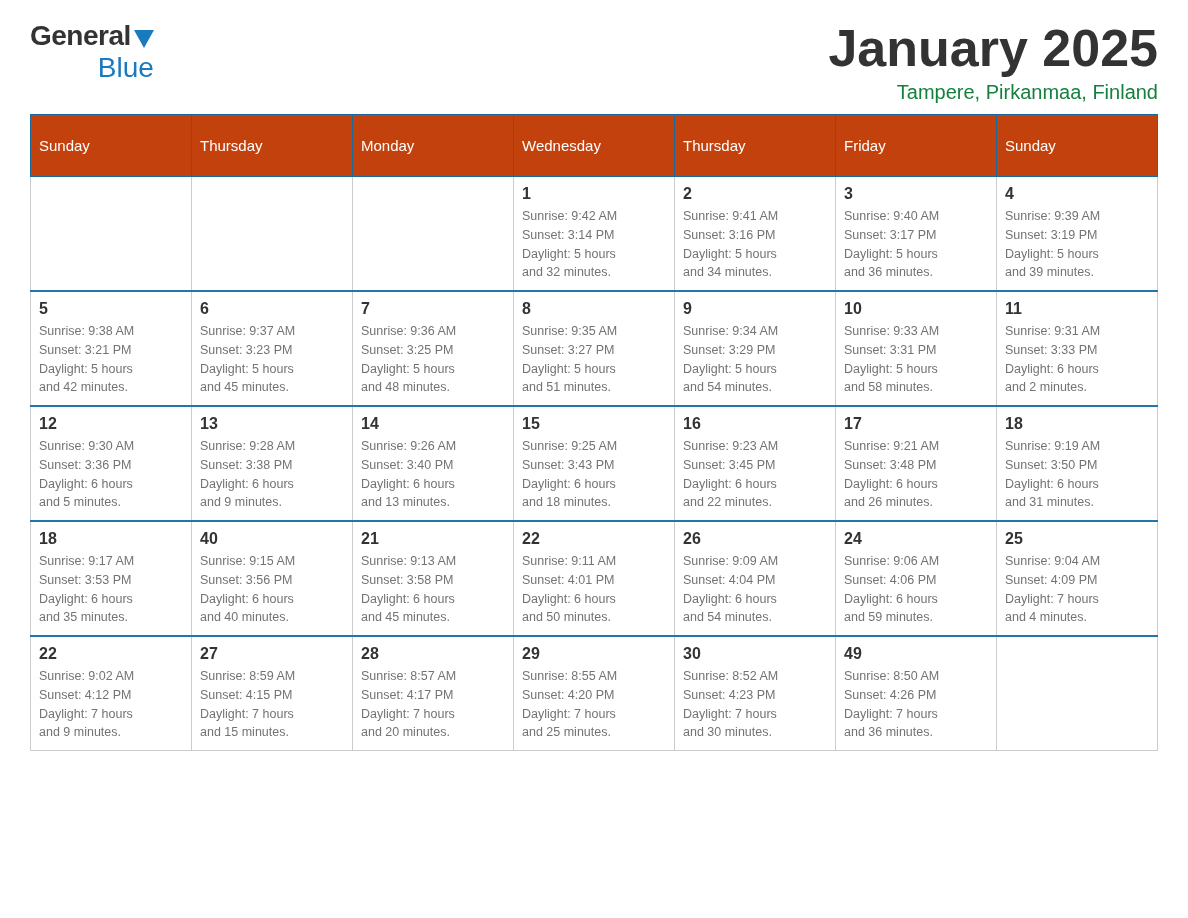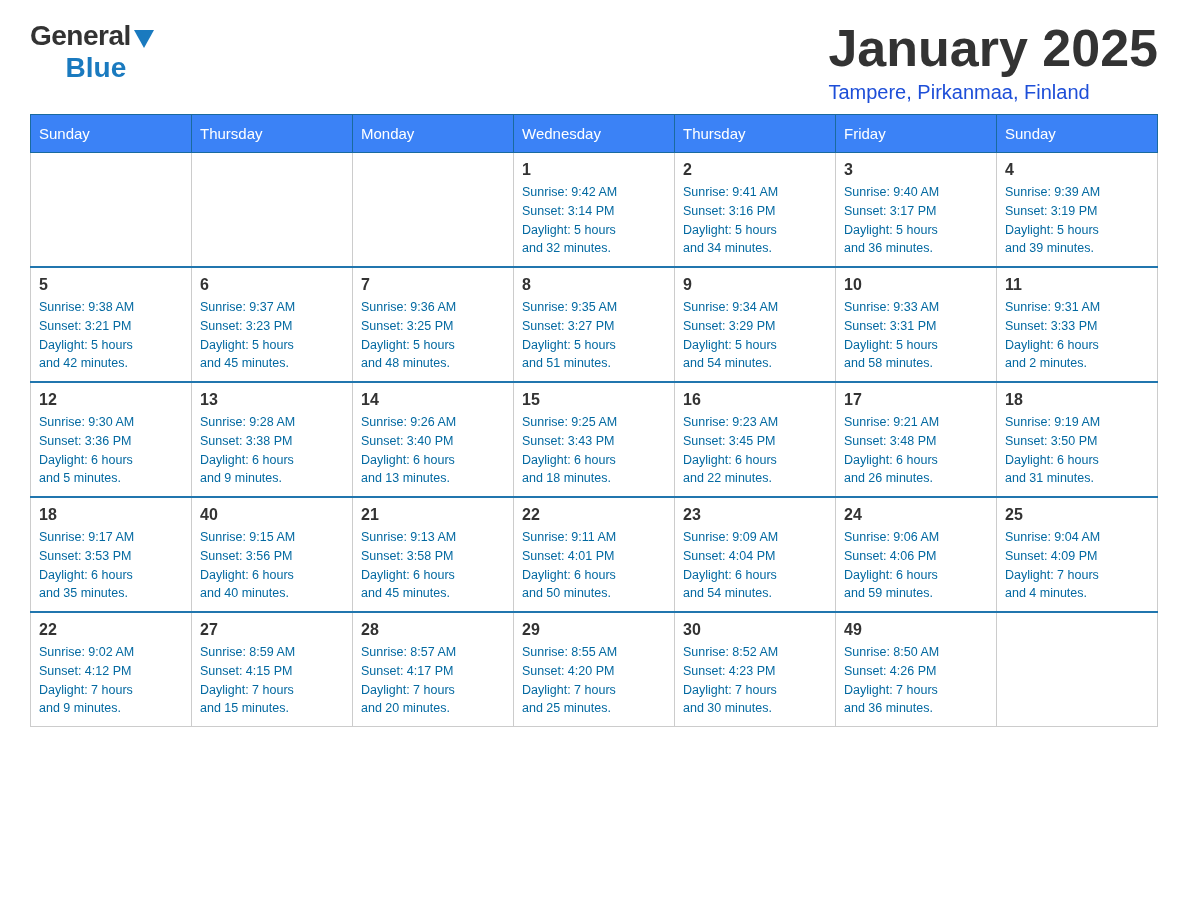--- a/index.html
+++ b/index.html
@@ -12,21 +12,21 @@
     }
     .header {
       display: flex;
       justify-content: space-between;
       align-items: flex-start;
       margin-bottom: 10px;
     }
     .logo {
       display: flex;
       flex-direction: column;
-      align-items: center;
+      align-items: flex-end;
     }
     .logo-top {
       display: flex;
       align-items: center;
     }
     .logo-general {
       font-size: 28px;
       font-weight: bold;
       color: #333;
       letter-spacing: -0.5px;
@@ -35,47 +35,47 @@
       width: 0;
       height: 0;
       border-left: 10px solid transparent;
       border-right: 10px solid transparent;
       border-top: 18px solid #1a7abf;
       margin-left: 3px;
       margin-top: 5px;
     }
     .logo-blue {
       font-size: 28px;
-      font-weight: bold;
+      font-weight: normal;
       color: #1a7abf;
       margin-left: 8px;
     }
     .title-section {
-      text-align: left;
+      text-align: right;
     }
     .month-title {
       font-size: 52px;
       font-weight: bold;
       color: #333;
       line-height: 1.1;
     }
     .location {
       font-size: 20px;
-      color: #1d4ed8;
+      color: #15803d;
       margin-top: 4px;
     }
     .calendar {
       width: 100%;
       border-collapse: collapse;
       margin-top: 10px;
     }
     .calendar th {
-      background-color: #3b82f6;
+      background-color: #c2410c;
       color: #fff;
-      padding: 10px 8px;
+      padding: 22px 8px;
       font-size: 15px;
       font-weight: normal;
       text-align: left;
       border: 1px solid #1a6a9e;
     }
     .calendar td {
       border: 1px solid #ccc;
       vertical-align: top;
       padding: 8px;
       width: calc(100% / 7);
@@ -83,21 +83,21 @@
     }
     .day-number {
       font-size: 16px;
       font-weight: bold;
       color: #333;
       display: block;
       margin-bottom: 4px;
     }
     .day-info {
       font-size: 12.5px;
-      color: #0369a1;
+      color: #737373;
       line-height: 1.5;
     }
     .empty-cell {
       background: #fff;
     }
     .row-separator {
       border-top: 2px solid #2176ae !important;
     }
   </style>
 </head>
@@ -222,21 +222,21 @@
         </td>
         <td class="row-separator">
           <span class="day-number">21</span>
           <div class="day-info">Sunrise: 9:13 AM<br>Sunset: 3:58 PM<br>Daylight: 6 hours<br>and 45 minutes.</div>
         </td>
         <td class="row-separator">
           <span class="day-number">22</span>
           <div class="day-info">Sunrise: 9:11 AM<br>Sunset: 4:01 PM<br>Daylight: 6 hours<br>and 50 minutes.</div>
         </td>
         <td class="row-separator">
-          <span class="day-number">23</span>
+          <span class="day-number">26</span>
           <div class="day-info">Sunrise: 9:09 AM<br>Sunset: 4:04 PM<br>Daylight: 6 hours<br>and 54 minutes.</div>
         </td>
         <td class="row-separator">
           <span class="day-number">24</span>
           <div class="day-info">Sunrise: 9:06 AM<br>Sunset: 4:06 PM<br>Daylight: 6 hours<br>and 59 minutes.</div>
         </td>
         <td class="row-separator">
           <span class="day-number">25</span>
           <div class="day-info">Sunrise: 9:04 AM<br>Sunset: 4:09 PM<br>Daylight: 7 hours<br>and 4 minutes.</div>
         </td>

